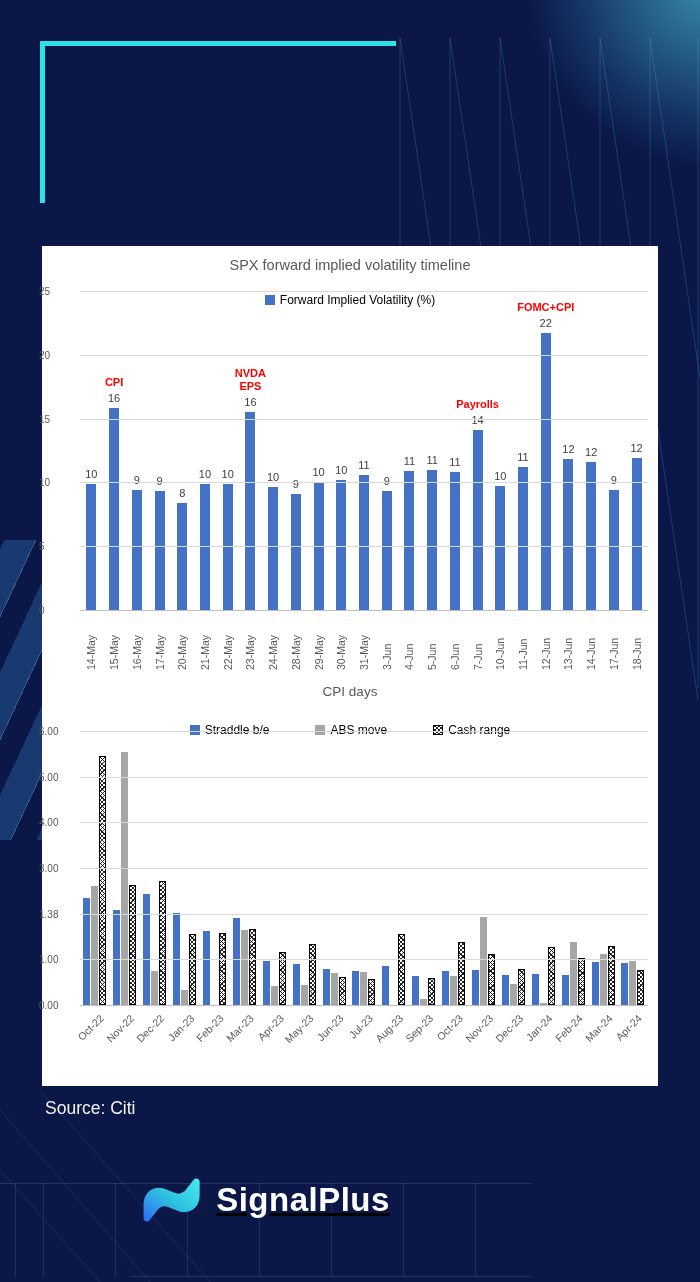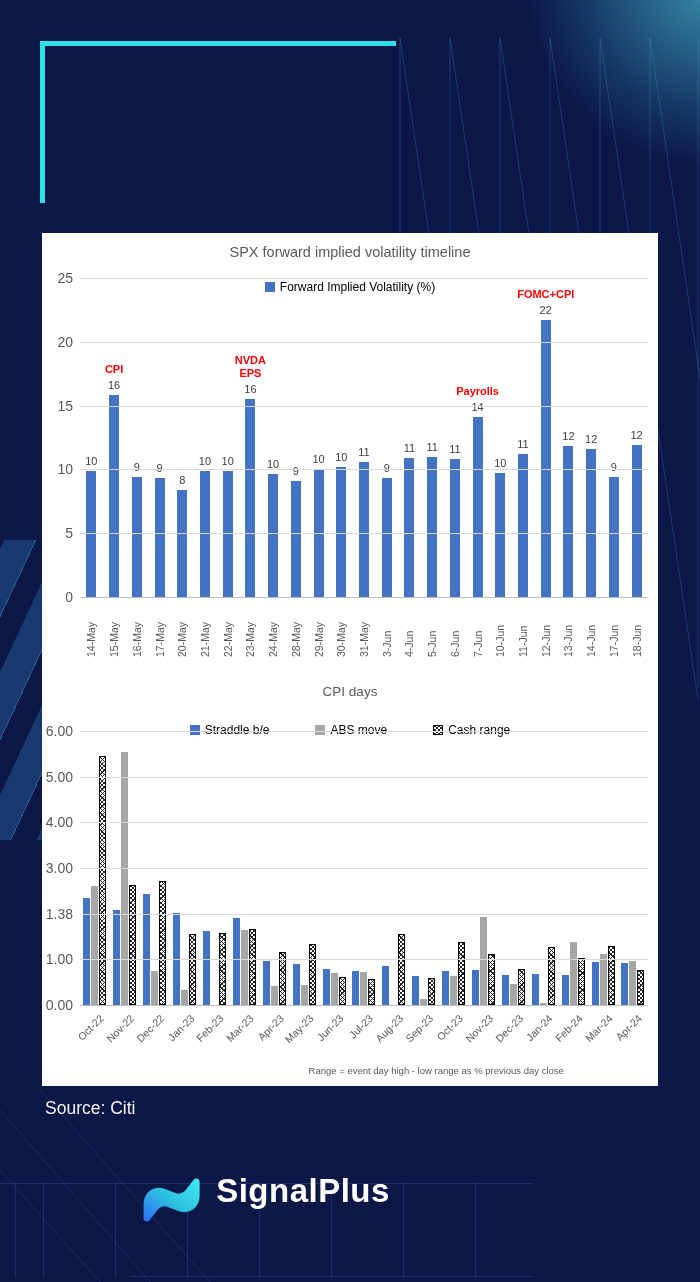--- a/index.html
+++ b/index.html
@@ -17,39 +17,39 @@
             background:repeating-linear-gradient(to right,rgba(130,170,230,.16) 0 1px,transparent 1px 72px);
             background-position:43px 0;}
   .footgrid-bottom{position:absolute;left:130px;top:1276px;width:402px;height:1px;background:rgba(130,170,230,.18);z-index:0;}
   
   .accent-top{position:absolute;left:40px;top:41px;width:356px;height:5px;background:#2ee1e6;z-index:2;}
   .accent-left{position:absolute;left:40px;top:41px;width:5px;height:162px;background:#2ee1e6;z-index:2;}
   .page-title{position:absolute;left:58px;top:54px;width:600px;z-index:2;color:#f5f6fa;
               font-size:30px;font-weight:700;line-height:53px;text-shadow:2px 2px 3px rgba(0,0,0,.45);}
   
   .card{position:absolute;left:42px;width:616px;background:#fff;z-index:2;}
-  #card1{top:233px;height:504px;}
+  #card1{top:246px;height:504px;}
   #card2{top:678px;height:408px;}
   .c-title{position:absolute;left:0;right:0;text-align:center;color:#595959;font-size:14.5px;}
   #card1 .c-title{top:11px;}
   #card2 .c-title{top:6px;font-size:13.5px;}
   #card2 .c-sub{position:absolute;left:0;right:0;top:25px;text-align:center;color:#595959;font-size:13.5px;}
   .legend{position:absolute;left:0;right:0;display:flex;justify-content:center;gap:46px;
           font-size:12px;color:#000000;align-items:center;}
   #card1 .legend{top:47px;}
   #card2 .legend{top:45px;}
   .leg-item{display:flex;align-items:center;gap:5px;}
   .swatch{width:10px;height:10px;display:inline-block;}
   .plot{position:absolute;left:38px;width:568px;}
   #card1 .plot{top:45px;height:319px;}
   #card2 .plot{top:53px;height:274px;}
   .gridline{position:absolute;left:0;right:0;height:1px;background:#d9d9d9;}
   .gridline.zero{background:#bfbfbf;}
-  .ytick{position:absolute;right:calc(100% + 7px);width:34px;text-align:right;color:#595959;
-         font-size:14px;transform:translateY(-50%);}
+  .ytick{position:absolute;right:calc(100% + 7px);width:34px;color:#595959;
+         font-size:10px;transform:translateY(-50%);}
   .bars-row{position:absolute;left:0;right:0;top:0;bottom:0;display:flex;}
   .slot{flex:1;position:relative;}
   .bar{position:absolute;bottom:0;left:50%;transform:translateX(-50%);width:10px;background:#4472c4;}
   .bar-label{position:absolute;left:50%;transform:translateX(-50%);color:#404040;font-size:11px;white-space:nowrap;}
   .annot{position:absolute;left:50%;transform:translateX(-50%);color:#f00;font-weight:700;
          font-size:11px;line-height:13px;text-align:center;white-space:nowrap;}
   .xlabels1{position:absolute;left:38px;width:568px;top:368px;height:56px;display:flex;}
   .xlabels1 .xslot{flex:1;display:flex;justify-content:center;}
   .xlabels1 span{writing-mode:vertical-rl;transform:rotate(180deg);font-size:10.5px;color:#595959;}
   
@@ -59,22 +59,22 @@
   .hatch{background-color:#fff;border:1px solid #000;box-sizing:border-box;
          background-image:repeating-linear-gradient(45deg,rgba(0,0,0,.85) 0 .8px,transparent .8px 3px),
                           repeating-linear-gradient(135deg,rgba(0,0,0,.85) 0 .8px,transparent .8px 3px);}
   .xlabels2{position:absolute;left:38px;width:568px;top:329px;height:46px;display:flex;}
   .xlabels2 .xslot{flex:1;position:relative;}
   .xlabels2 span{position:absolute;top:5px;right:40%;transform:rotate(-45deg);
                  transform-origin:top right;font-size:10.5px;color:#595959;white-space:nowrap;}
   .footnote{position:absolute;left:30%;right:2%;bottom:10px;text-align:center;color:#595959;font-size:9.5px;}
   
   .source{position:absolute;left:45px;top:1098px;color:#f2f2f2;font-size:17.5px;z-index:2;}
-  .brand{position:absolute;left:0;right:170px;top:1172px;display:flex;align-items:flex-start;
-         justify-content:center;gap:14px;z-index:2;}
+  .brand{position:absolute;left:0;right:170px;top:1172px;display:flex;align-items:center;
+         justify-content:center;gap:14px;z-index:2;text-decoration:underline;}
   .brand-text{color:#fff;font-size:33px;font-weight:700;letter-spacing:.5px;}
 </style>
 </head>
 <body>
 
 <div class="canvas">
 
   <div class="glow"></div>
   <svg class="sawtooth" width="312" height="684" viewBox="0 0 312 684">
     <g stroke="rgba(96,190,235,0.22)" stroke-width="1" fill="none">
@@ -504,21 +504,20 @@
         <div class="xslot">
           <span>Feb-24</span>
         </div>
         <div class="xslot">
           <span>Mar-24</span>
         </div>
         <div class="xslot">
           <span>Apr-24</span>
         </div>
       </div>
-    <div class="footnote">Range = event day high - low range as % previous day close</div>
   </section>
 
   <div class="source">Source: Citi</div>
   <div class="brand">
     <svg width="62" height="56" viewBox="0 0 104 90">
       <defs>
         <linearGradient id="lg" x1="0" y1="1" x2="1" y2="0">
           <stop offset="0" stop-color="#2f6af5"></stop>
           <stop offset="0.5" stop-color="#2ec1e0"></stop>
           <stop offset="1" stop-color="#43ecf0"></stop>

